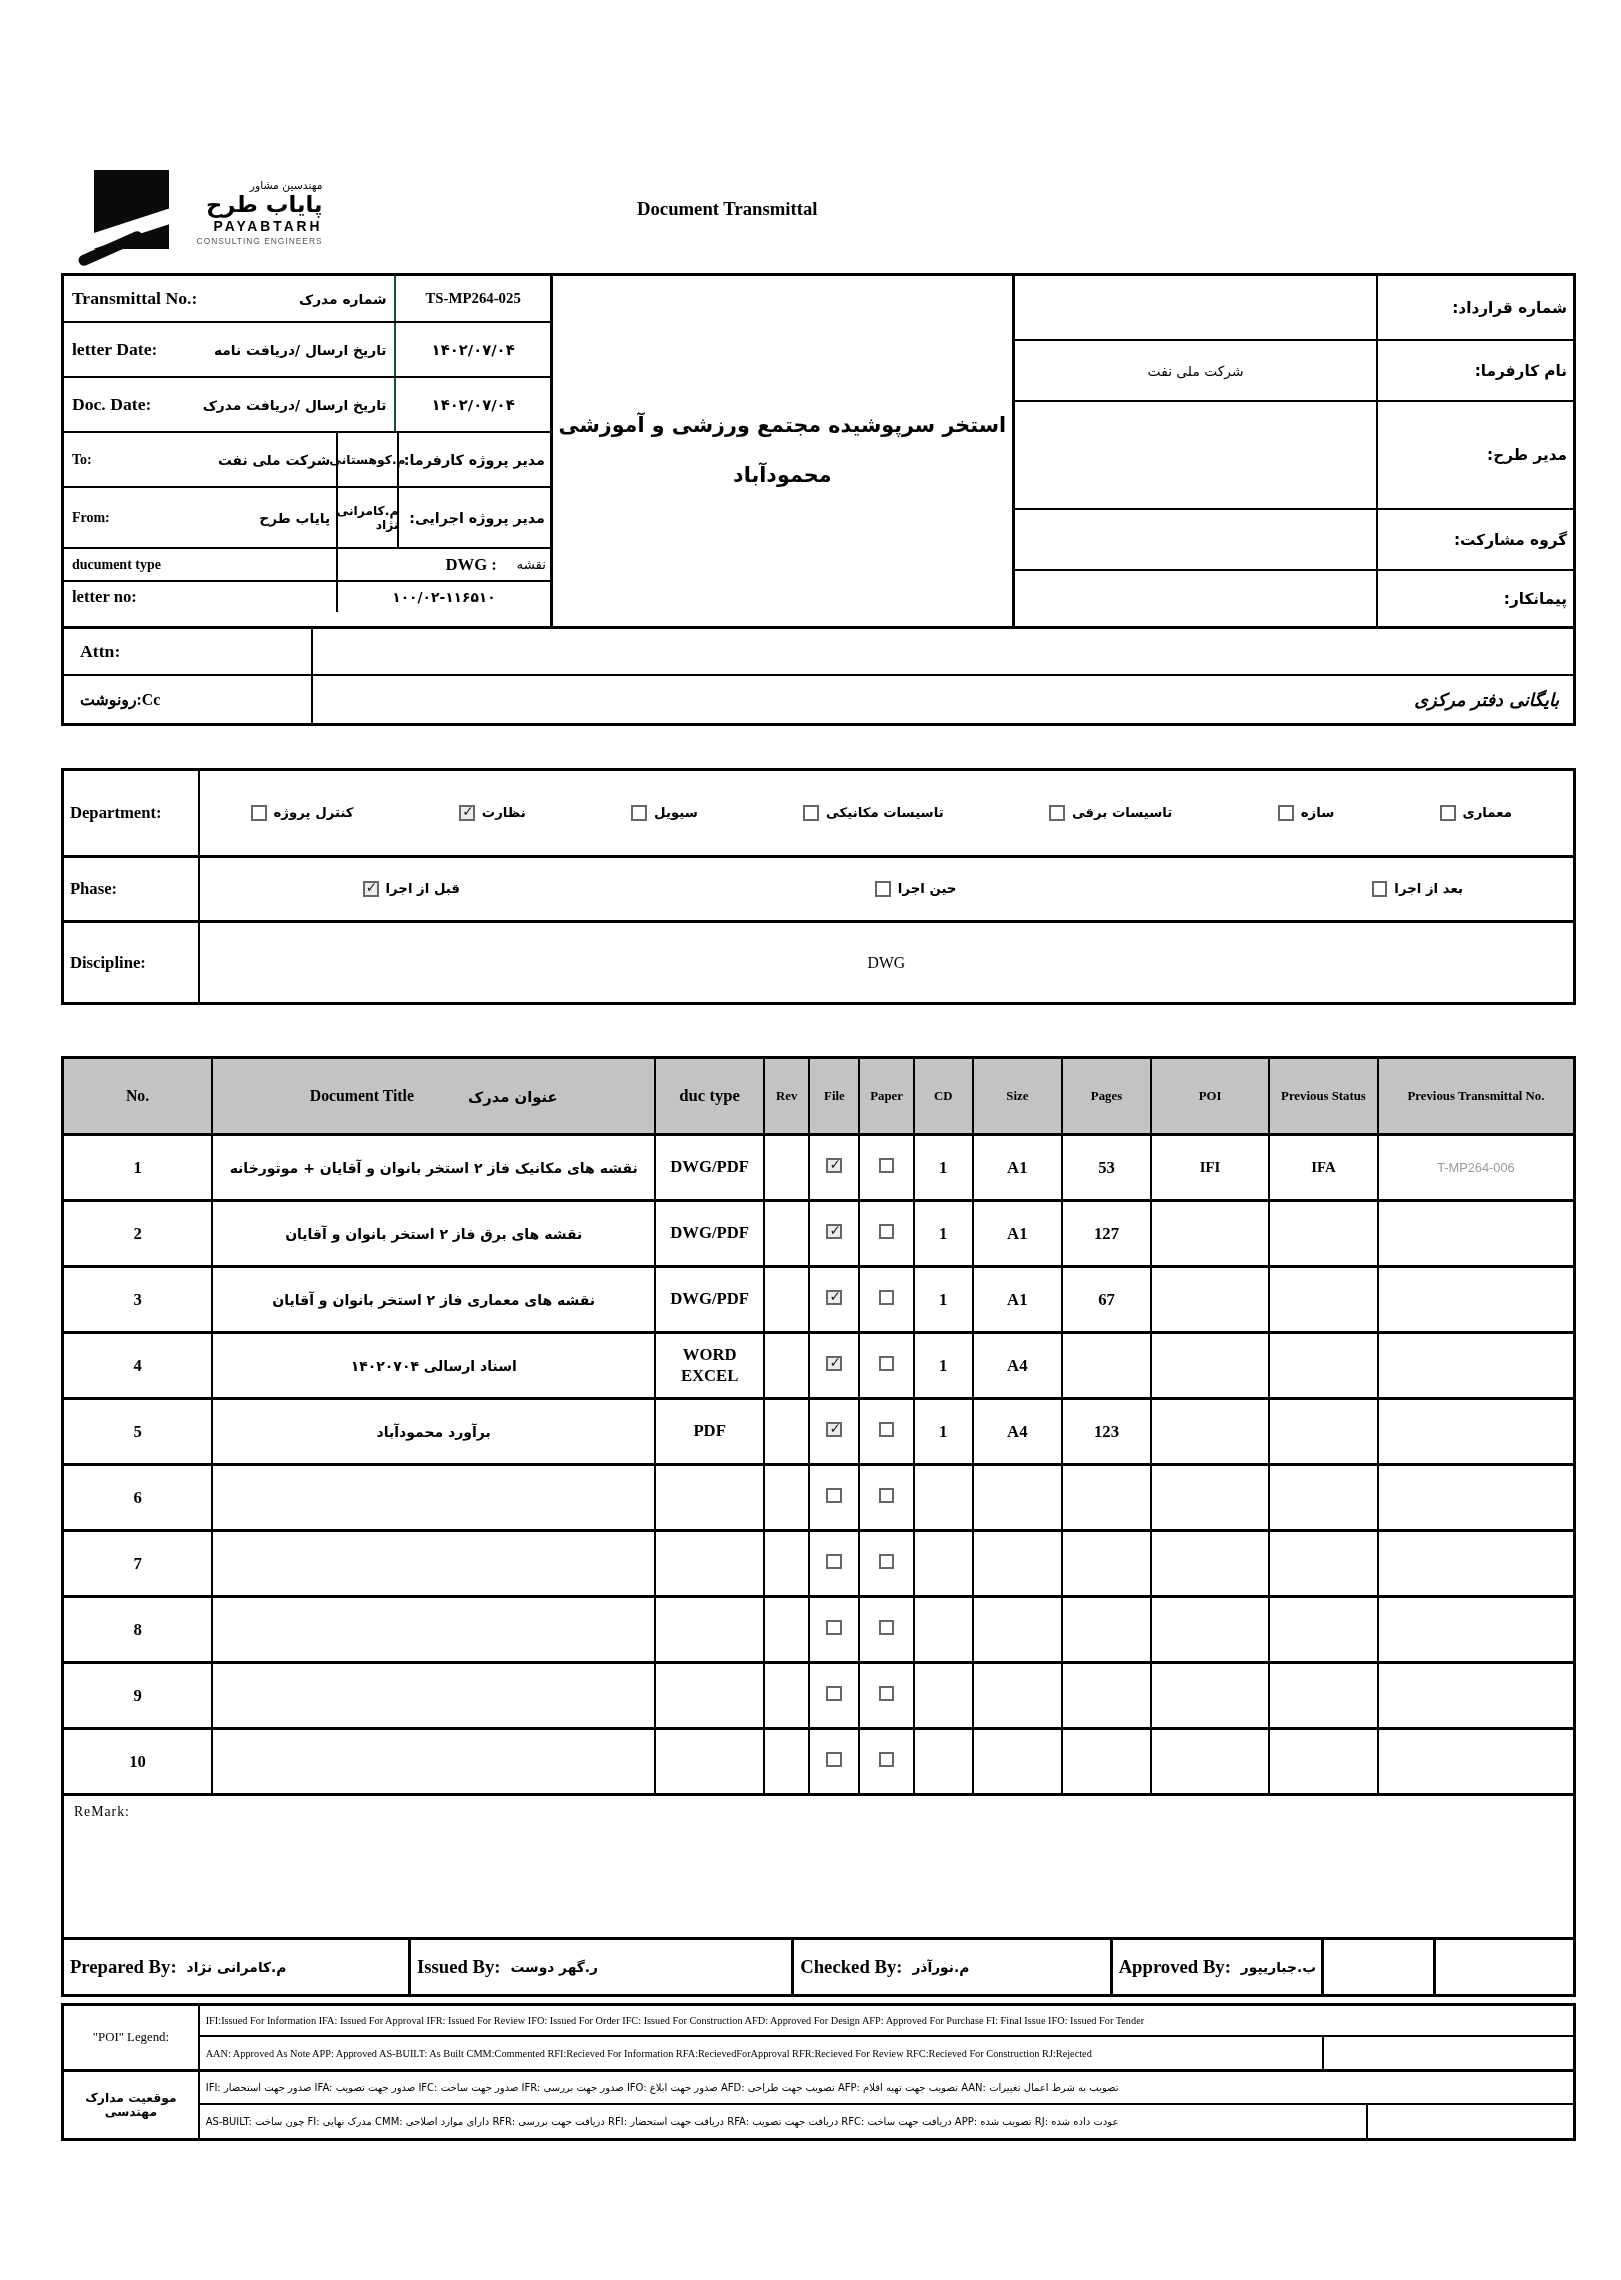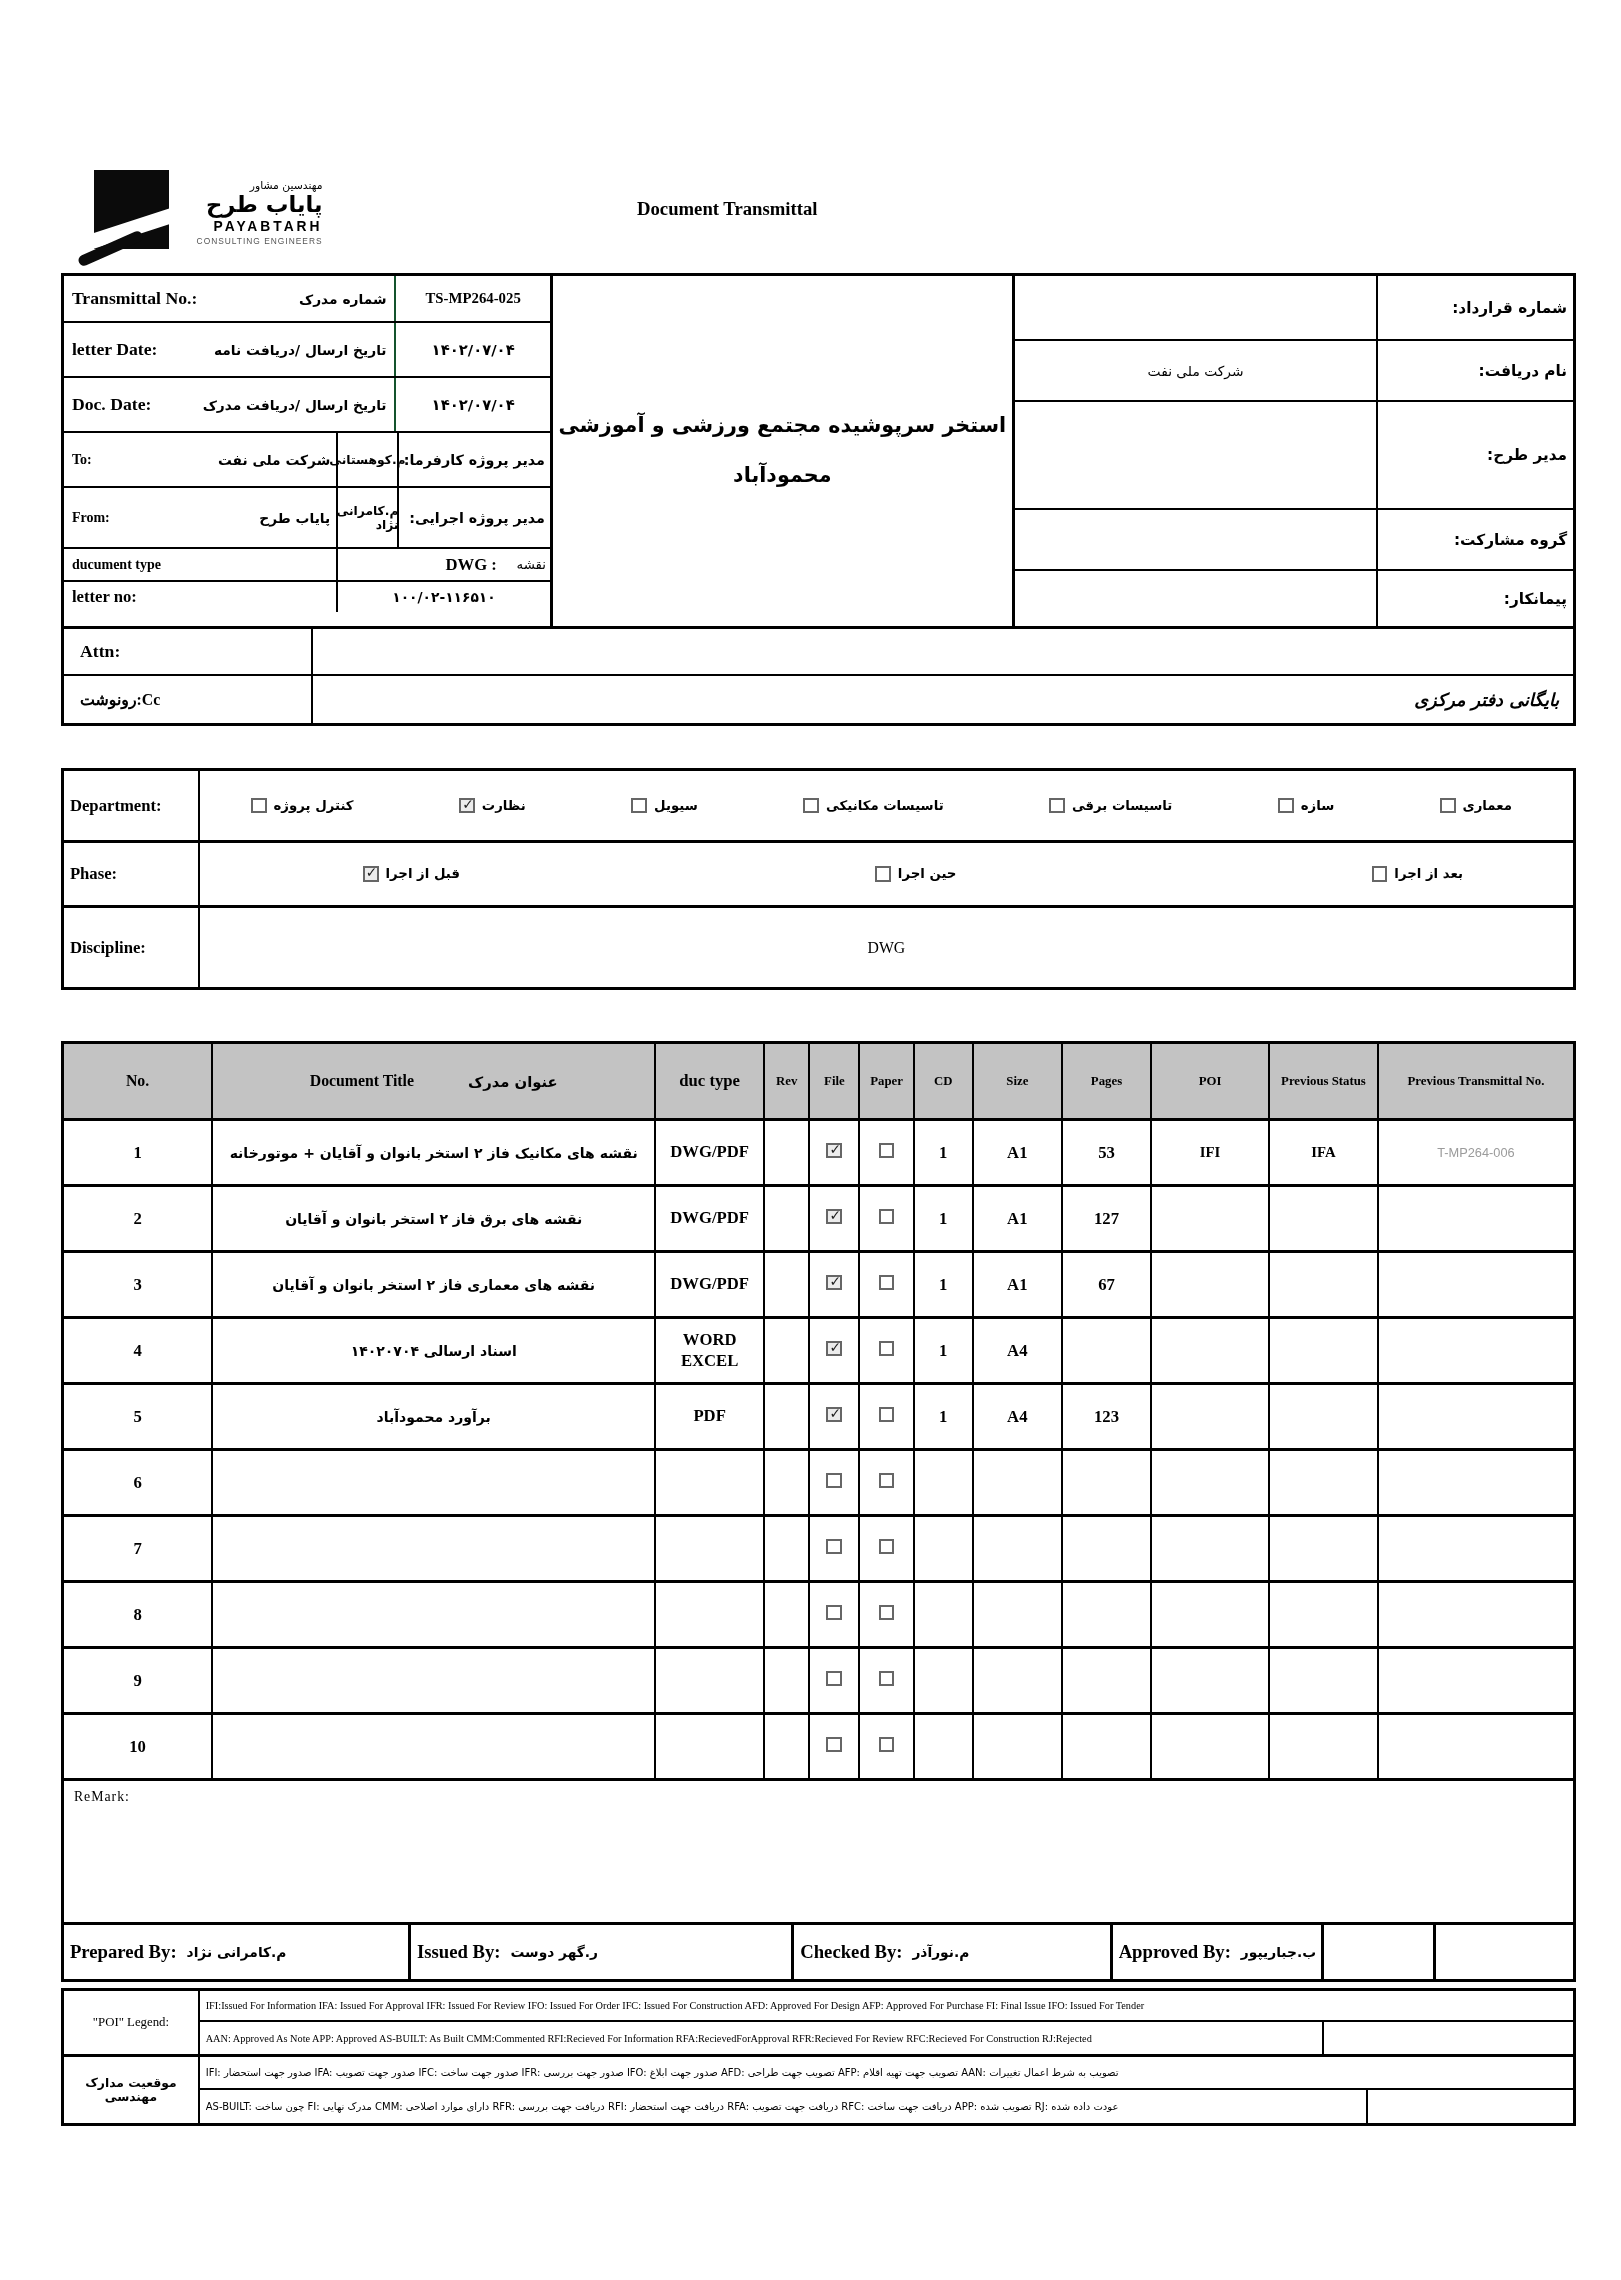--- a/index.html
+++ b/index.html
@@ -58,21 +58,21 @@
   .stub-label{width:16.5%;border-right:2px solid #000;display:flex;align-items:center;padding-left:16px;font-size:17.7px;font-weight:bold;box-sizing:border-box;}
   .stub-rest{flex:1;display:flex;align-items:center;}
   .cc-value{flex:1;display:flex;align-items:center;justify-content:flex-end;padding-right:13.8px;font-style:italic;font-weight:bold;font-size:17.7px;font-family:"DejaVu Sans",sans-serif;}
 
   
   .depttable{border:3px solid #000;margin-top:42px;}
   .dp-row{display:flex;border-bottom:3px solid #000;box-sizing:border-box;}
   .dp-row:last-child{border-bottom:none;}
   .dp-label{width:9%;border-right:2px solid #000;display:flex;align-items:center;padding-left:5.9px;font-size:16.7px;font-weight:bold;box-sizing:border-box;}
   .dp-content{flex:1;display:flex;align-items:center;box-sizing:border-box;}
-  .hd74{height:72px}.hd68{height:65px}.hd82{height:79px}
+  .hd74{height:87px}.hd68{height:65px}.hd82{height:79px}
   .items-rtl{flex-direction:row-reverse;justify-content:space-between;padding:0 61px 0 51px;}
   .items-phase{flex-direction:row-reverse;justify-content:space-between;padding:0 110px 0 163px;}
   .chk-item{display:flex;align-items:center;gap:6.9px;}
   .chk-lbl{font-size:13.3px;font-weight:bold;font-family:"DejaVu Sans",sans-serif;}
   .disc-val{flex:1;text-align:center;font-size:15.8px;}
 
   
   .cb{display:inline-block;width:15.8px;height:15.8px;border:2px solid #666;background:#fff;position:relative;box-sizing:border-box;flex:none;}
   .cb.checked{background:#ececec;}
   .cb.checked::after{content:"\2713";position:absolute;left:1px;top:-3.9px;font-size:13.8px;color:#222;font-family:"DejaVu Sans",sans-serif;}
@@ -206,21 +206,21 @@
         </div>
       </div>
 
       <div class="colC">
         <div class="cC-row hc48">
           <div class="cC-val fa"></div>
           <div class="cC-lab fa">شماره قرارداد:</div>
         </div>
         <div class="cC-row hc64">
           <div class="cC-val fa" dir="rtl">شرکت ملی نفت</div>
-          <div class="cC-lab fa">نام دریافت:</div>
+          <div class="cC-lab fa">نام کارفرما:</div>
         </div>
         <div class="cC-row hc110">
           <div class="cC-val fa"></div>
           <div class="cC-lab fa">مدیر طرح:</div>
         </div>
         <div class="cC-row hc64">
           <div class="cC-val fa"></div>
           <div class="cC-lab fa">گروه مشارکت:</div>
         </div>
         <div class="cC-row hc58">

